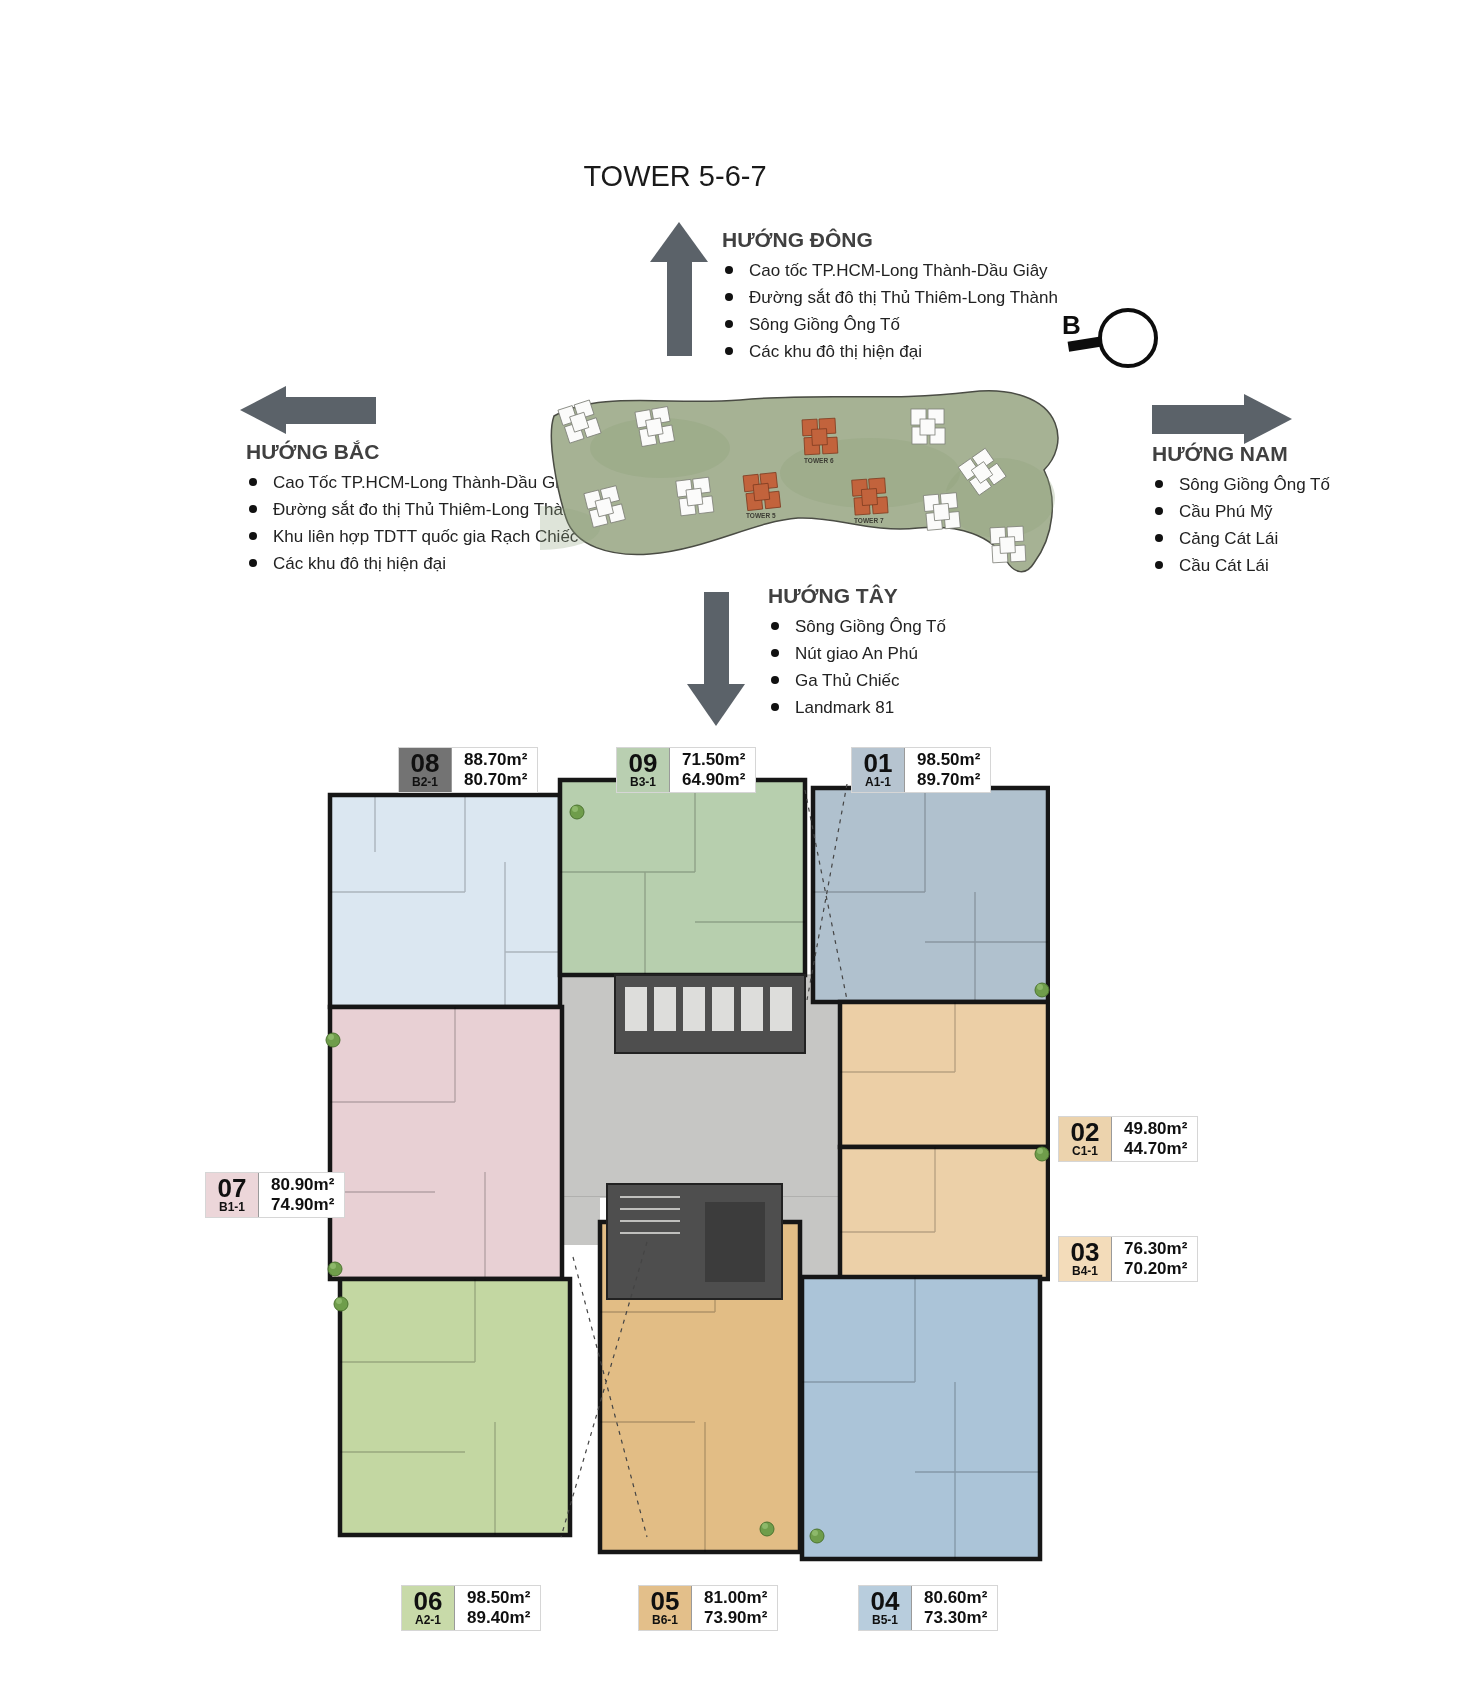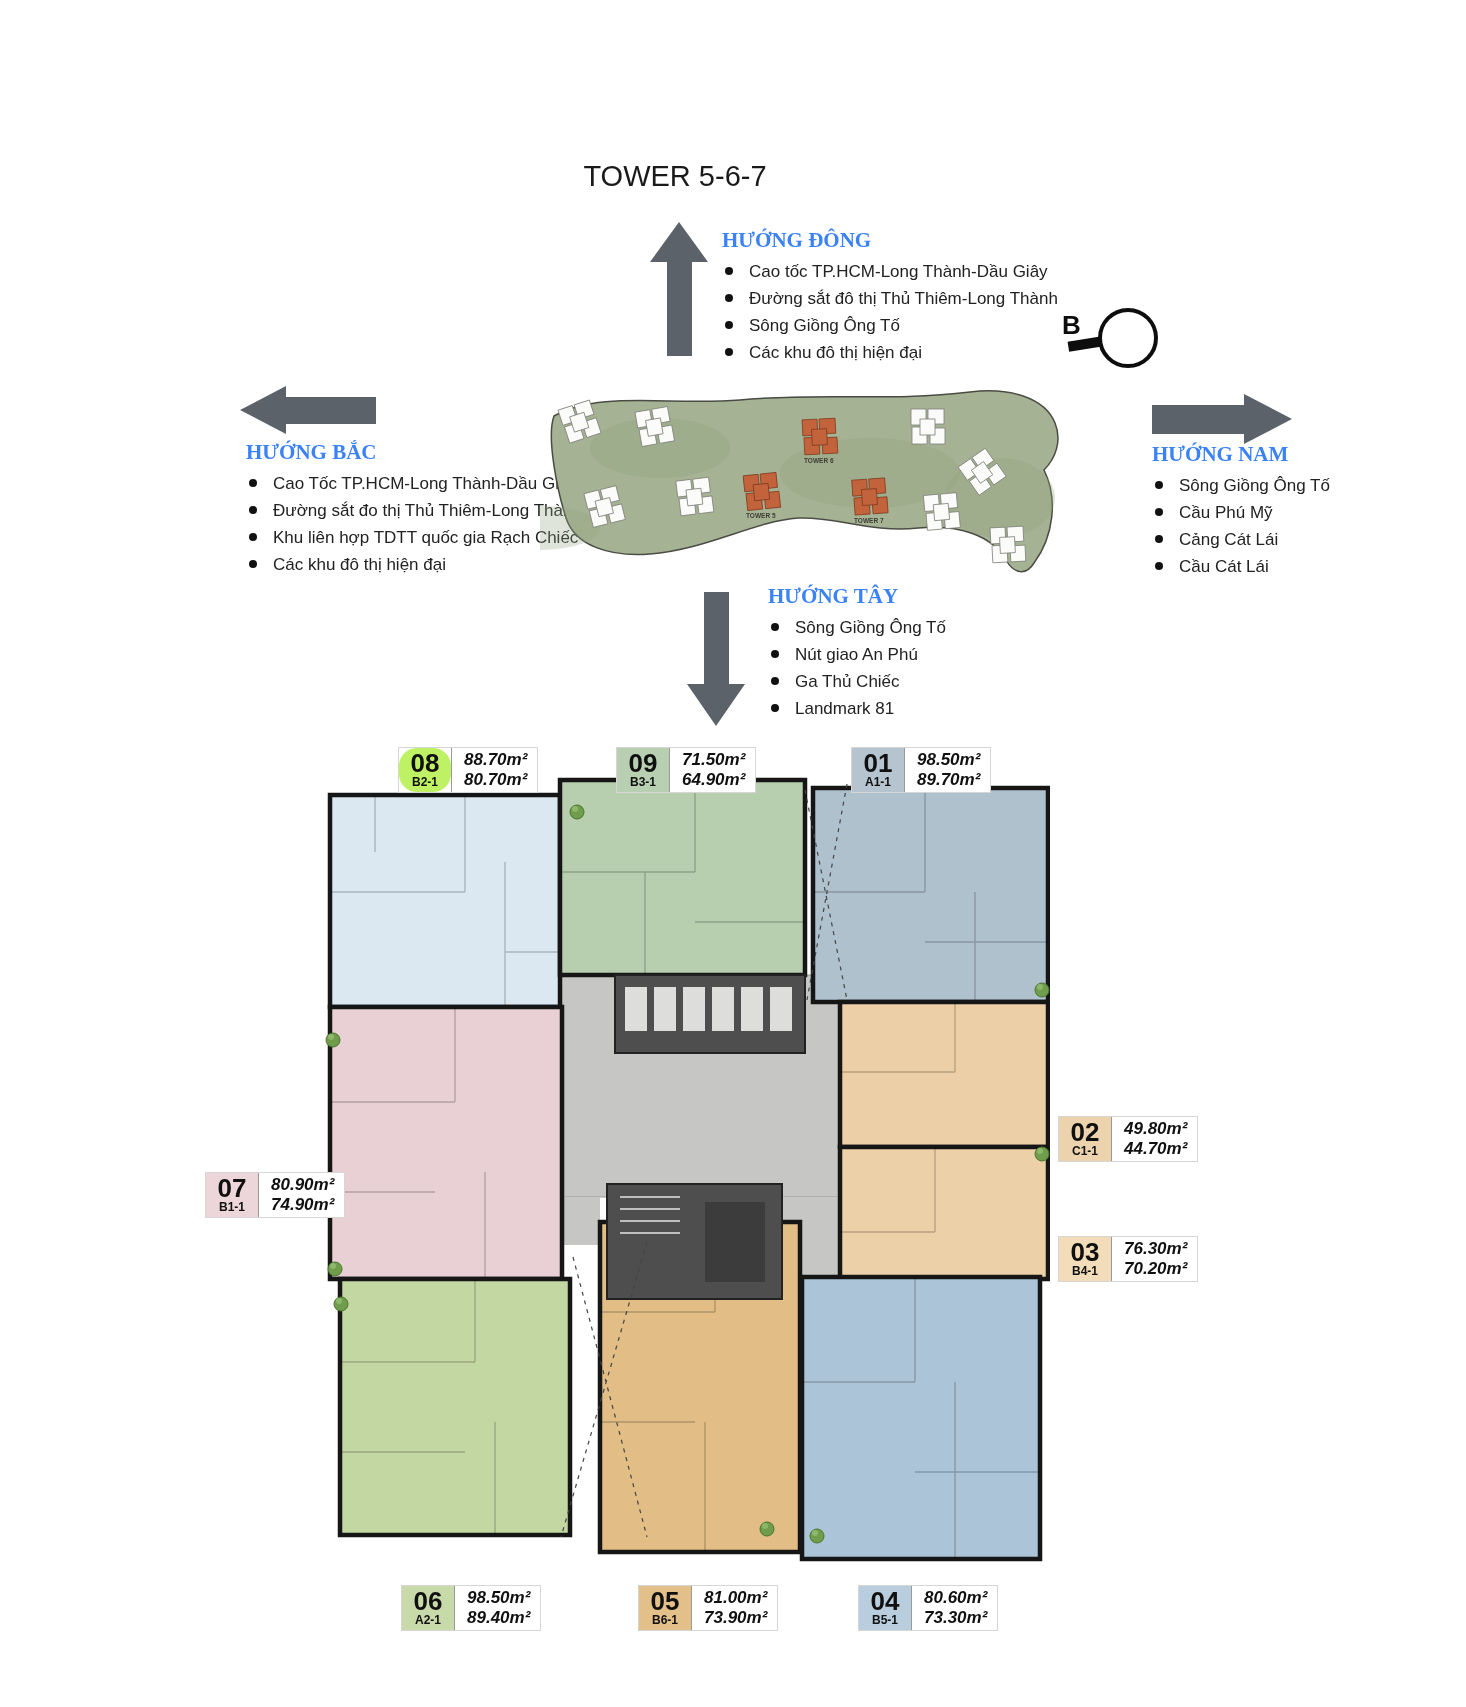--- a/index.html
+++ b/index.html
@@ -7,21 +7,21 @@
     position:relative;width:1466px;height:1707px;background:#ffffff;overflow:hidden;
     font-family:"Liberation Sans","DejaVu Sans",sans-serif;color:#111;
   }
   
   .title{position:absolute;left:30px;top:76px;width:1290px;text-align:center;
     font-size:58px;font-weight:700;letter-spacing:-1px;color:#0d0d0d;white-space:nowrap;}
   .subtitle{position:absolute;left:30px;top:160px;width:1290px;text-align:center;
     font-size:29px;font-weight:400;color:#1a1a1a;}
   
   .dir{position:absolute;}
-  .dir h3{margin:0 0 10px 0;font-size:21px;font-weight:700;color:#3b82f6;font-family:Liberation Serif, serif;}
+  .dir h3{margin:0 0 10px 0;font-size:21px;font-weight:700;color:#404040;}
   .dir ul{margin:0;padding:0;list-style:none;}
   .dir li{position:relative;padding-left:27px;margin-bottom:9px;font-size:17px;color:#222;line-height:1.05;}
   .dir li::before{content:"";position:absolute;left:3px;top:4px;width:8px;height:8px;border-radius:50%;background:#111;}
   
   .arr{position:absolute;}
   .arr .shaft{background:#5b6269;}
   .arr-up .head{width:0;height:0;border-left:29px solid transparent;border-right:29px solid transparent;border-bottom:40px solid #5b6269;}
   .arr-up .shaft{width:25px;height:94px;margin:0 auto;}
   .arr-down .shaft{width:25px;height:92px;margin:0 auto;}
   .arr-down .head{width:0;height:0;border-left:29px solid transparent;border-right:29px solid transparent;border-top:42px solid #5b6269;}
@@ -38,23 +38,23 @@
   
   .sitemap{position:absolute;left:540px;top:378px;width:530px;height:207px;}
   .tower-white rect{fill:#fbfbfa;stroke:#7e8078;stroke-width:0.8;}
   .tower-orange rect{fill:#c2633c;stroke:#7e3b20;stroke-width:0.8;}
   .tower-label{font-size:6.5px;fill:#3c3c34;font-weight:700;}
   
   .badge{position:absolute;display:flex;align-items:stretch;background:#ffffff;border:1px solid #d6d6d6;height:44px;}
   .badge .numbox{width:52px;display:flex;flex-direction:column;align-items:center;justify-content:center;}
   .badge .num{font-size:26px;font-weight:700;line-height:0.95;color:#101010;}
   .badge .code{font-size:12px;font-weight:700;line-height:1.05;color:#101010;}
-  .badge .areas{border-left:1px solid #9a9a9a;padding:3px 10px 3px 12px;display:flex;flex-direction:column;justify-content:center;font-style:italic;}
+  .badge .areas{border-left:1px solid #9a9a9a;padding:3px 10px 3px 12px;display:flex;flex-direction:column;justify-content:center;}
   .badge .a1,.badge .a2{font-size:17px;font-weight:700;line-height:1.2;color:#101010;white-space:nowrap;}
-  .bx-u08{background:#bef264;border-radius:18px;} .bx-u09{background:#b9cfb1;} .bx-u01{background:#b6c4d0;}
+  .bx-u08{background:#737373;} .bx-u09{background:#b9cfb1;} .bx-u01{background:#b6c4d0;}
   .bx-u02{background:#ecd3ad;} .bx-u03{background:#f3dcba;} .bx-u07{background:#ecd6d9;}
   .bx-u06{background:#c8daa9;} .bx-u05{background:#e3bf8a;} .bx-u04{background:#b8cddd;}
   
   .floorplan{position:absolute;left:315px;top:772px;width:735px;height:790px;}
   .wall{stroke:#161616;stroke-width:4.5;}
   .innerline{stroke:rgba(0,0,0,0.22);stroke-width:1.4;fill:none;}
   .cutline{stroke:#444;stroke-width:1.2;stroke-dasharray:4 5;fill:none;}
   .tree{fill:#6f9d4b;stroke:#4c7430;stroke-width:1;}
   .tree2{fill:#8db86a;}
 </style>

